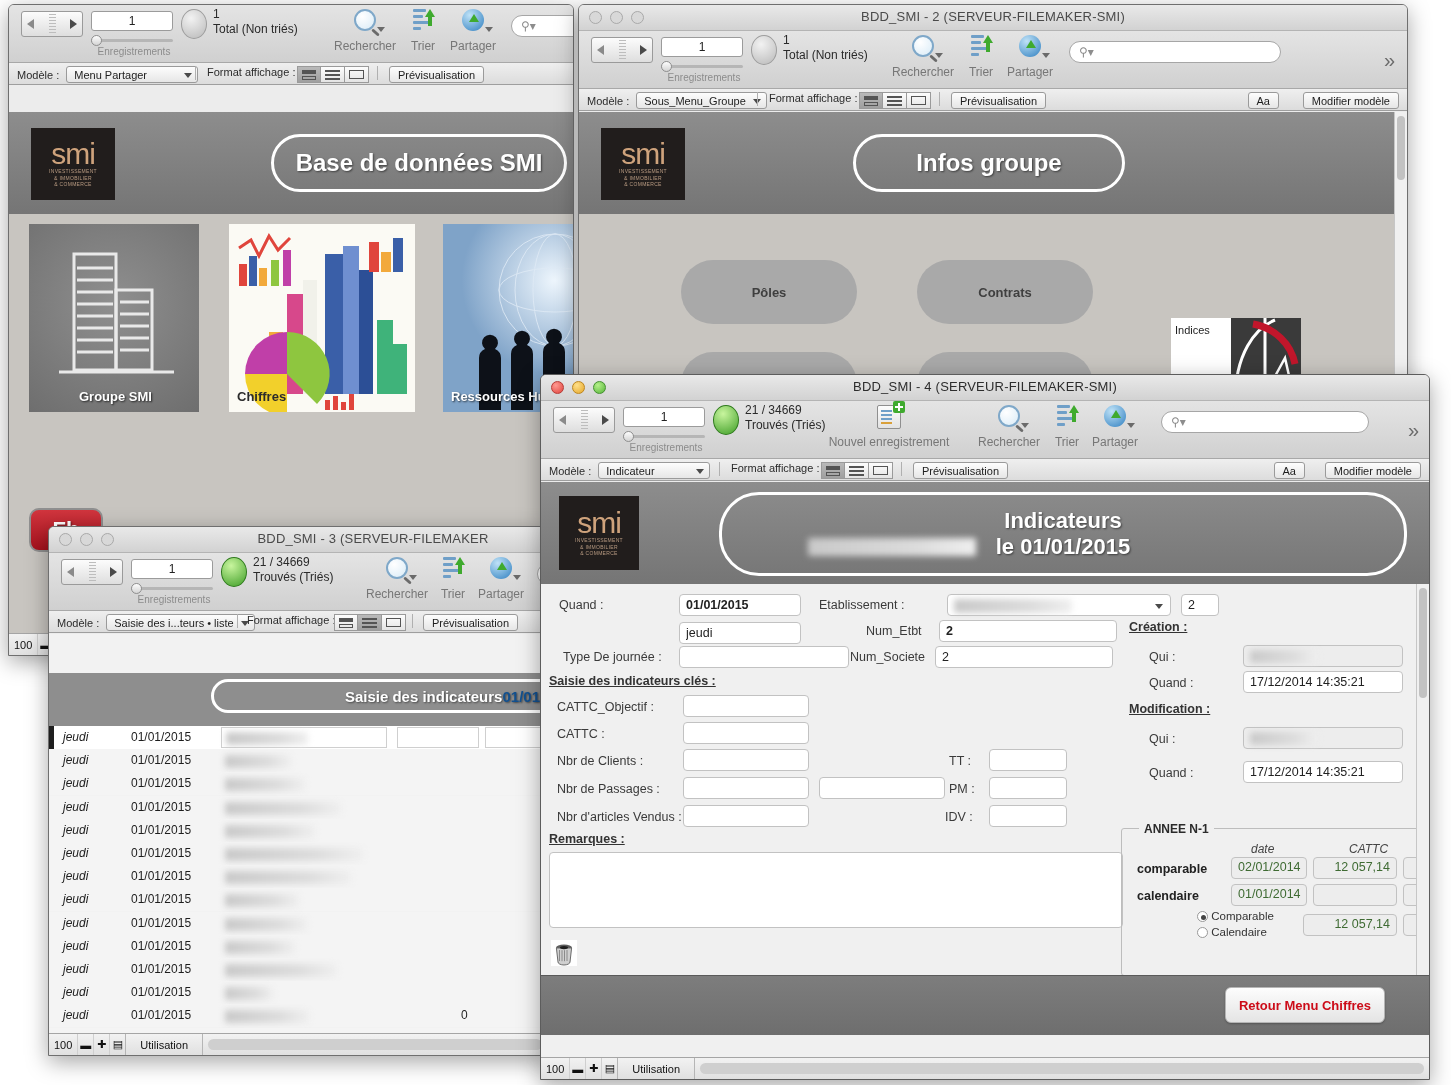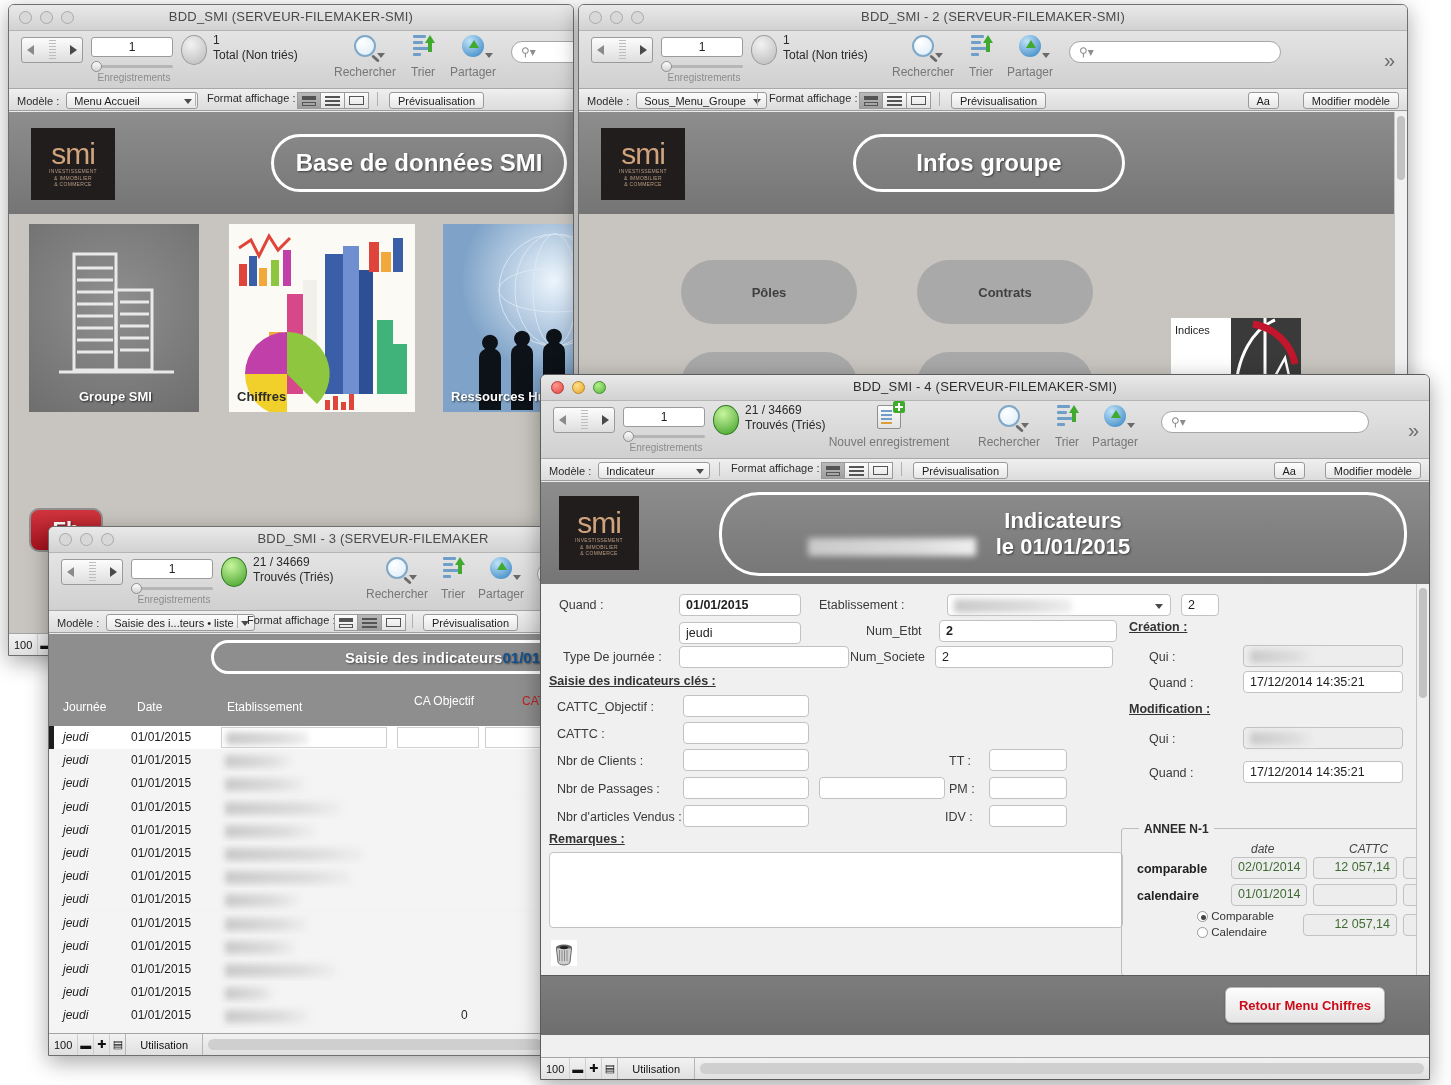--- a/index.html
+++ b/index.html
@@ -170,49 +170,41 @@
   .grn{ color:#3f6b33; }
   .group{ position:absolute; border:1px solid #bdbdbd; border-radius:3px; }
   .grouptitle{ position:absolute; background:#f0f0f0; padding:0 5px; font-size:12px;
     font-weight:bold; color:#2b2b2b; }
   .radio{ width:11px;height:11px;border-radius:50%;border:1px solid #999;background:#fff;
     display:inline-block; position:relative; vertical-align:-2px; }
   .radio.on:after{ content:""; position:absolute; left:2.5px; top:2.5px; width:5px;height:5px;
     border-radius:50%; background:#444; }
 
   
-  .lvhead{ position:absolute; left:0; right:0; background:#8e8e8e; }
+  .lvhead{ position:absolute; left:0; right:0; background:#8e8e8e;margin-top:39px; }
   .lvrow{ position:absolute; left:0; right:0; height:23px; font-size:12px; color:#1d1d1d; }
   .lvrow .j{ position:absolute; left:14px; font-style:italic; top:4px; }
   .lvrow .d{ position:absolute; left:82px; top:4px; }
   .c1{ position:absolute; font-size:12px; color:#fff; }
   .c1.red{ color:#c22026; }
 
   .trash{ position:absolute; width:26px; height:26px; }
   .redbtn{ position:absolute; border-radius:6px; background:linear-gradient(#fdfdfd,#e4e4e4);
     border:1px solid #b5b5b5; color:#cc0b18; font-weight:bold; font-size:13px;
     display:flex; align-items:center; justify-content:center; box-shadow:0 1px 2px rgba(0,0,0,.25); }
 
   .vscroll{ position:absolute; width:13px; background:#f0f0f0; border-left:1px solid #c6c6c6; }
   .vscroll .th{ position:absolute; left:2px; right:2px; background:#c2c2c2; border-radius:5px; }
 </style>
 </head>
 <body>
 
 <div id="stage">
 
   <div class="window" style="left:8px; top:4px; width:566px; height:652px;">
-    <div class="titlebar">
-      <div class="traffic">
-        <div class="dot"></div>
-        <div class="dot"></div>
-        <div class="dot"></div>
-      </div>
-      <div class="title">BDD_SMI (SERVEUR-FILEMAKER-SMI)</div>
-    </div>
 
     <div class="toolbar">
       <div class="bookwrap">
         <div class="book">
             <span class="tri l"></span>
             <span class="spine"></span>
             <span class="tri r"></span>
           </div>
       </div>
       <div class="recbox">1</div>
@@ -255,21 +247,21 @@
       </div>
       <div class="searchfield" style="left:502px; width:120px;">
         <span class="q">⚲▾</span>
       </div>
     </div>
 
     <div class="layoutbar">
       <div class="lb" style="left:8px;">
         <span>Modèle :</span>
         <span class="popup" style="min-width:132px; margin-left:4px;">
-          <span>Menu Accueil</span><span class="pc"></span>
+          <span>Menu Partager</span><span class="pc"></span>
         </span>
       </div>
       <div class="lb" style="left:186px;"><span class="sep"></span></div>
       <div class="lb" style="left:198px;">
         <span>Format affichage :</span>
       </div>
       <div class="lb" style="left:288px;">
         <span class="viewbtns">
           <span class="vb on">
               <span class="m1"></span>

